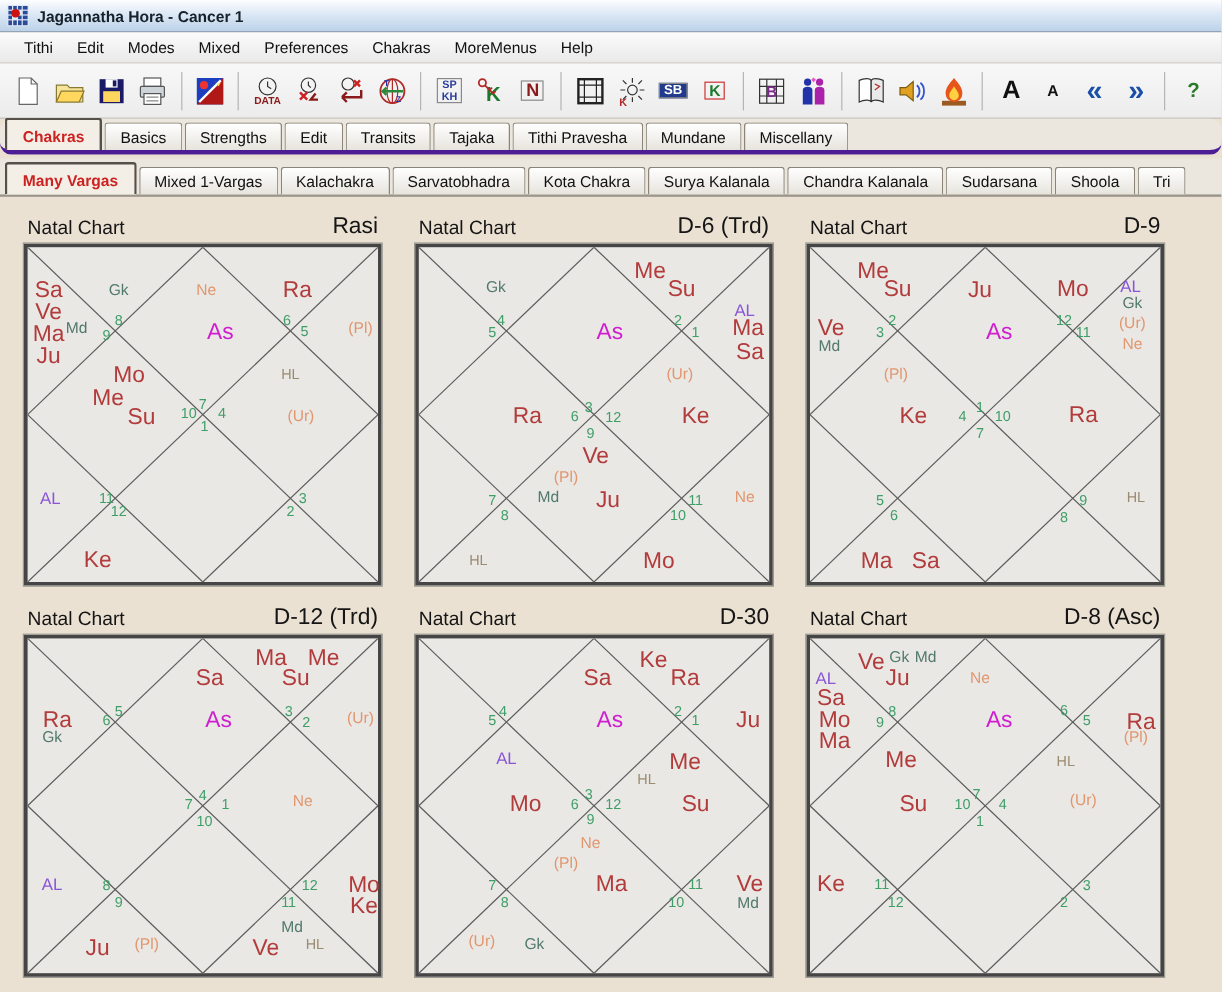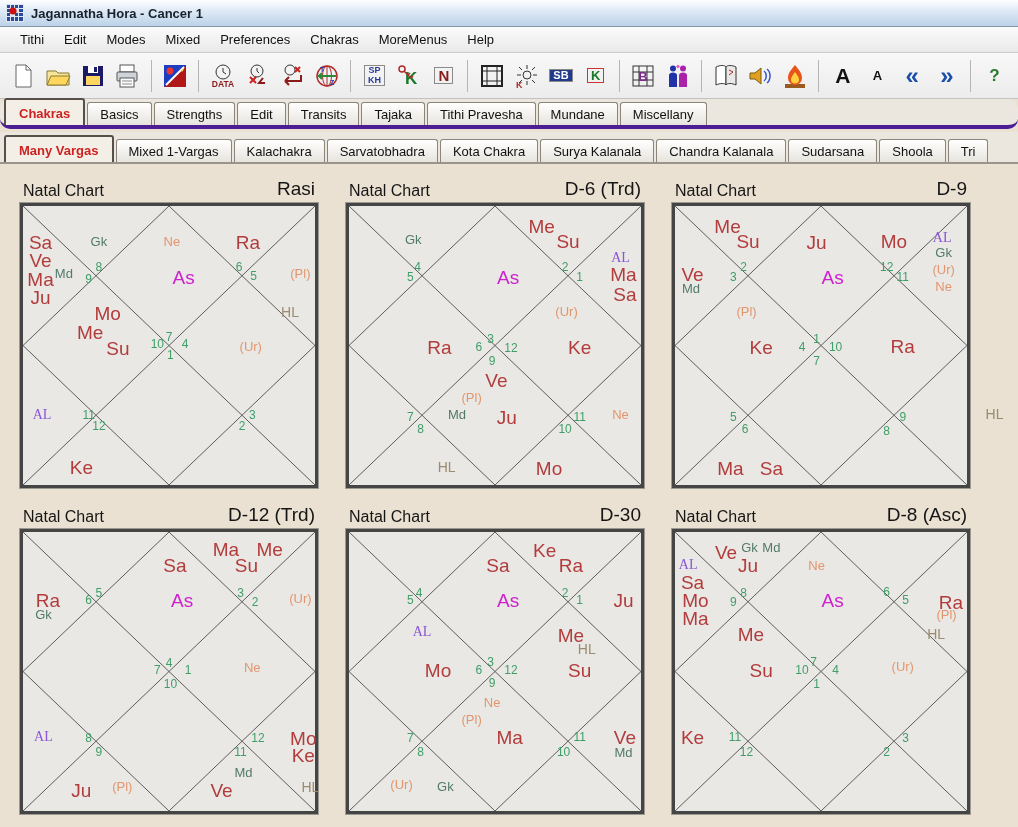--- a/index.html
+++ b/index.html
@@ -48,22 +48,22 @@
   .chart-box { position:relative; width:298px; height:285px; background:#e9e8e5;
     border:3px solid #454545; outline:1px solid #9a9a92; }
   .chart-box svg.lines { position:absolute; inset:0; width:100%; height:100%; }
   .lbl { position:absolute; transform:translate(-50%,-50%); white-space:nowrap;
     line-height:1; font-weight:bold; }
   .lbl.p  { font-size:19px; font-weight:normal; }
   .lbl.a  { font-size:19px; font-weight:normal; }
   .lbl.n  { font-size:12px; font-weight:normal; }
   .lbl.u  { font-size:13px; font-weight:normal; }
   .lbl.o  { font-size:13px; font-weight:normal; }
-  .lbl.al { font-size:14px; font-weight:normal;font-family:Liberation Serif, serif; }
-  .lbl.hl { font-size:14px; font-weight:normal;margin-left:48px; }
+  .lbl.al { font-size:14px; font-weight:normal; }
+  .lbl.hl { font-size:12px; font-weight:normal; }
 </style>
 </head>
 <body>
 
 <div class="titlebar">
   <span class="app-icon">
     <svg width="18" height="18" viewBox="0 0 18 18">
       <rect width="18" height="18" fill="#dfe8f4"></rect>
       <g fill="#2a4a9a">
         <rect x="1" y="1" width="3" height="3"></rect>

